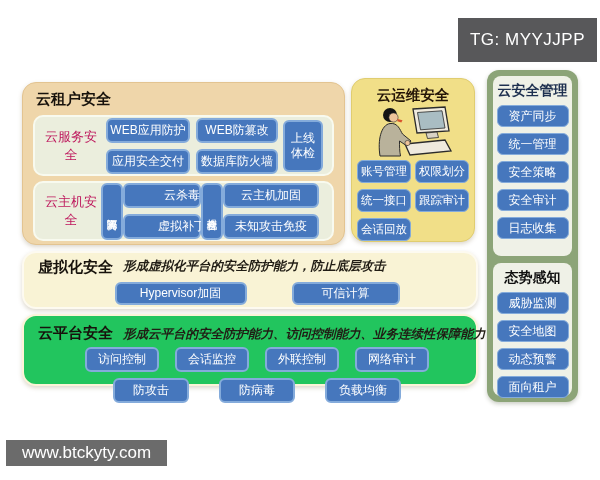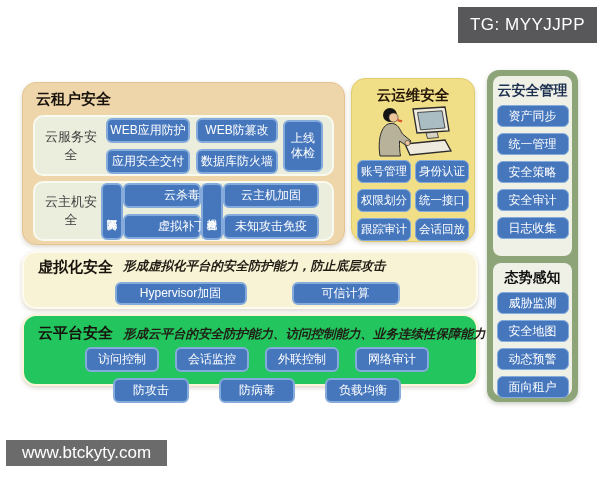--- a/index.html
+++ b/index.html
@@ -1,21 +1,21 @@
 <!DOCTYPE html>
 <html><head>
 <meta charset="utf-8">
 <style>
   * { margin:0; padding:0; box-sizing:border-box; }
   html,body { width:600px; height:480px; background:#fff; overflow:hidden;
     font-family:"Liberation Sans","DejaVu Sans",sans-serif; }
   .stage { position:relative; width:600px; height:480px; background:#ffffff; }
 
   
-  .tg-badge { position:absolute; top:7px; right:3px; height:36px; padding:0 12px;
+  .tg-badge { position:absolute; top:18px; right:3px; height:44px; padding:0 12px;
     background:#58585a; color:#fff; font-size:17px; display:flex; align-items:center;
     letter-spacing:.5px; }
   .watermark { position:absolute; left:6px; top:440px; height:26px; padding:0 16px;
     background:#6b6b6b; color:#fff; font-size:17px; display:flex; align-items:center; }
 
   
   .panel { position:absolute; border-radius:14px; box-shadow:0 2px 4px rgba(120,100,60,.25); }
   .ptitle { font-weight:bold; font-size:15px; color:#17120c; white-space:nowrap; }
   .psub   { font-style:italic; font-size:12.5px; color:#211d15; font-weight:bold; white-space:nowrap; }
 
@@ -23,21 +23,21 @@
   .node { display:flex; align-items:center; justify-content:center; text-align:center;
     background:#4677bd; border:2px solid #84abdb; border-radius:6px; color:#fff;
     font-size:12px; line-height:1.25; white-space:nowrap; }
 
   
   .tenant { left:22px; top:82px; width:323px; height:163px; background:#efd6aa;
     border:1px solid #e3c491; padding:6px 10px 0 10px; }
   .tenant .trow { display:flex; align-items:center; gap:8px; padding-left:3px; height:21px; }
   .subrow { background:#ebeedd; border:2px solid #f8faef; border-radius:10px;
     margin:5px 0 0 0; display:flex; align-items:center; padding-left:6px; }
-  .subrow .rowlabel { flex:0 0 60px; text-align:center; font-size:13px; color:#404040; }
+  .subrow .rowlabel { flex:0 0 60px; text-align:center; font-size:13px; color:#be185d; }
   .srv { height:61px; gap:5px; }
   .grid22 { display:grid; grid-template-columns:84px 82px; grid-auto-rows:25px; gap:6px 6px; }
   .node.tall2 { width:40px; height:52px; white-space:normal; font-size:12px; padding:2px; }
   .hst { height:60px; }
   .node.vert { width:22px; height:57px; writing-mode:vertical-lr; text-orientation:upright;
     font-size:10.5px; letter-spacing:0; padding:1px 0; }
   .vcol { display:flex; flex-direction:column; gap:6px; }
   .vcol .node { height:25px; }
   .w78 { width:78px;padding-left:40px; } .w96 { width:96px; }
 
@@ -126,21 +126,20 @@
       <polygon points="46.5,6.5 71,4.8 74,22 49.5,23.8" fill="#a9bdc3" stroke="#2b2b2b" stroke-width=".8"></polygon>
       <polygon points="55,27 66,26 67.5,31.5 56.5,32.5" fill="#d9d3c5" stroke="#2b2b2b" stroke-width=".8"></polygon>
       <circle cx="19" cy="9" r="7" fill="#141414"></circle>
       <circle cx="22.5" cy="11.5" r="4.6" fill="#eec49a" stroke="#2b2b2b" stroke-width=".6"></circle>
       <path d="M26.5 13 l5 1.2 -1.2 2.4 -4 -1.4 z" fill="#d9542c"></path>
       <path d="M9 50 C6.5 34 10 19 19 17.5 C27 16.5 29 24 31.5 28 L40 35 L36 40 L28.5 35 C28.5 40 28.5 45 29.5 50 Z" fill="#b9b29b" stroke="#2b2b2b" stroke-width="1"></path>
       <circle cx="36.5" cy="37" r="2.6" fill="#eec49a" stroke="#2b2b2b" stroke-width=".6"></circle>
     </svg>
     <div class="opsgrid">
       <div class="node">账号管理</div>
-      <div class="node">身份认证</div>
       <div class="node">权限划分</div>
       <div class="node">统一接口</div>
       <div class="node">跟踪审计</div>
       <div class="node">会话回放</div>
     </div>
   </section>
 
   <section class="panel virt">
     <div class="trow">
       <span class="ptitle">虚拟化安全</span>

